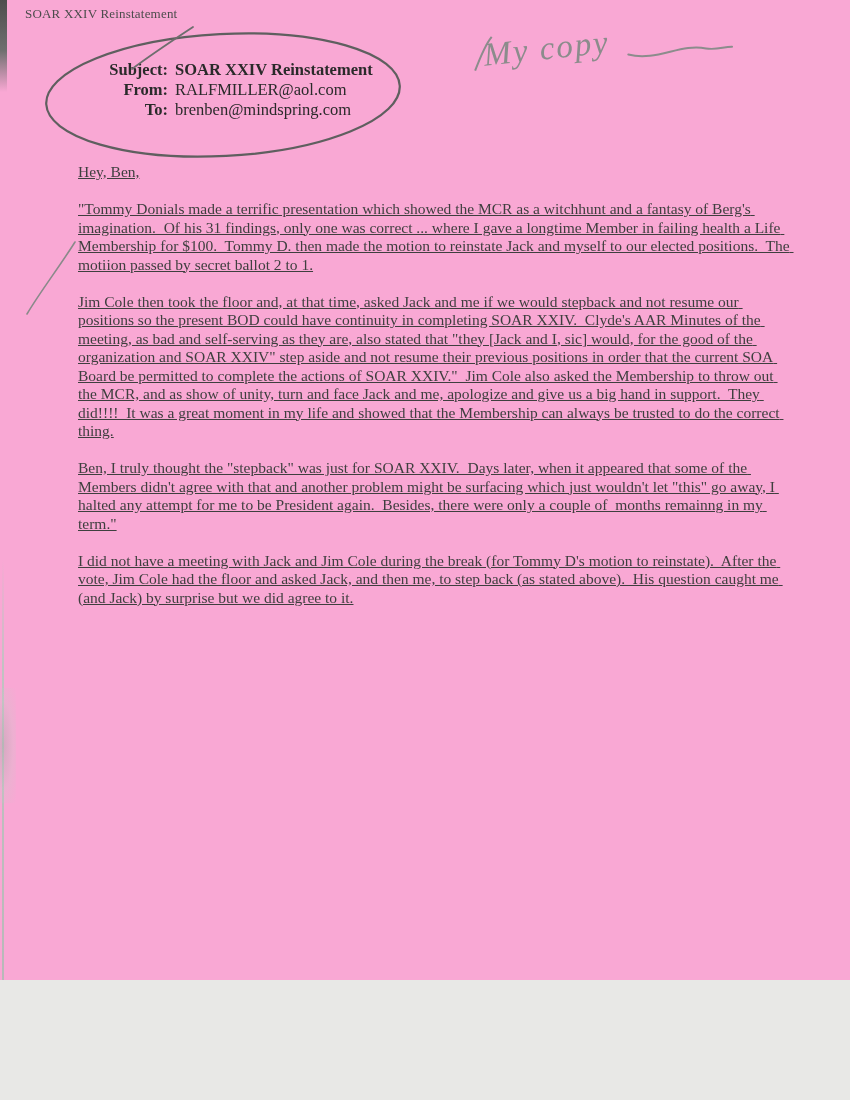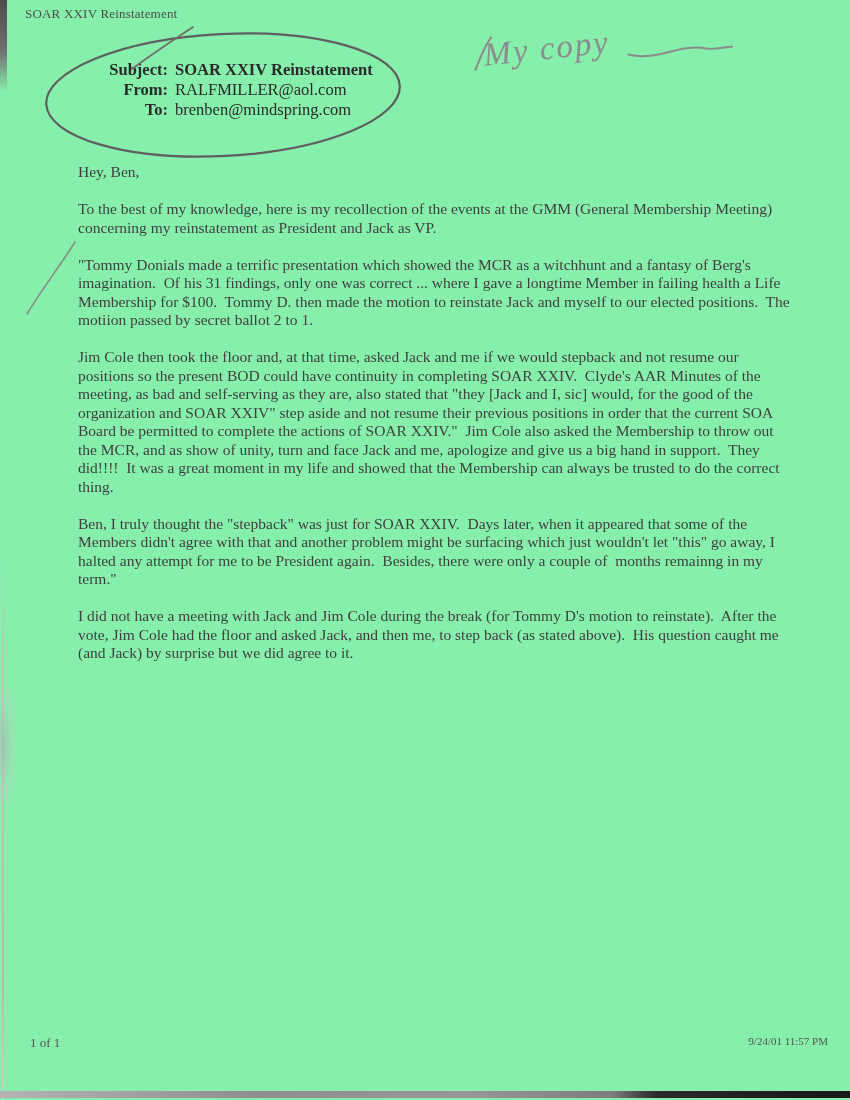--- a/index.html
+++ b/index.html
@@ -3,22 +3,22 @@
 <meta charset="utf-8">
 <style>
   html, body {
     margin: 0;
     padding: 0;
     background: #e8e8e6;
   }
   .page {
     position: relative;
     width: 850px;
-    height: 1100px;
-    background: #86efac;
+    height: 980px;
+    background: #f9a8d4;
     overflow: hidden;
     font-family: "Liberation Serif", serif;
     color: #3f3f3f;
   }
   
   .doc-title {
     position: absolute;
     left: 25px;
     top: 6px;
     font-size: 13px;
@@ -74,20 +74,21 @@
     left: 78px;
     top: 163px;
     width: 716px;
     font-size: 15.5px;
     line-height: 18.5px;
     color: #3f3f3f;
   }
   .letter-body p {
     margin: 0 0 18.5px 0;
     white-space: pre-wrap;
+    text-decoration: underline;
   }
   
   .footer-left {
     position: absolute;
     left: 30px;
     top: 1035px;
     font-size: 13px;
     color: #555;
   }
   .footer-right {
@@ -173,21 +174,20 @@
   <svg class="annotations" width="850" height="1100" viewBox="0 0 850 1100">
     <g>
       <ellipse cx="223" cy="95" rx="177" ry="61" transform="rotate(-3 223 95)" fill="none" stroke="#5f5f5f" stroke-width="2.2"></ellipse>
       <path d="M 193,27 C 178,37 155,52 132,69" fill="none" stroke="#6e6e6e" stroke-width="1.8" stroke-linecap="round"></path>
     </g>
     <path d="M 75,242 C 60,266 40,292 27,314" fill="none" stroke="#8a8a8a" stroke-width="1.6" stroke-linecap="round"></path>
   </svg>
 
   <div class="letter-body">
     <p>Hey, Ben,</p>
-    <p>To the best of my knowledge, here is my recollection of the events at the GMM (General Membership Meeting) concerning my reinstatement as President and Jack as VP.</p>
     <p>"Tommy Donials made a terrific presentation which showed the MCR as a witchhunt and a fantasy of Berg's imagination.  Of his 31 findings, only one was correct ... where I gave a longtime Member in failing health a Life Membership for $100.  Tommy D. then made the motion to reinstate Jack and myself to our elected positions.  The motiion passed by secret ballot 2 to 1.</p>
     <p>Jim Cole then took the floor and, at that time, asked Jack and me if we would stepback and not resume our positions so the present BOD could have continuity in completing SOAR XXIV.  Clyde's AAR Minutes of the meeting, as bad and self-serving as they are, also stated that "they [Jack and I, sic] would, for the good of the organization and SOAR XXIV" step aside and not resume their previous positions in order that the current SOA Board be permitted to complete the actions of SOAR XXIV."  Jim Cole also asked the Membership to throw out the MCR, and as show of unity, turn and face Jack and me, apologize and give us a big hand in support.  They did!!!!  It was a great moment in my life and showed that the Membership can always be trusted to do the correct thing.</p>
     <p>Ben, I truly thought the "stepback" was just for SOAR XXIV.  Days later, when it appeared that some of the Members didn't agree with that and another problem might be surfacing which just wouldn't let "this" go away, I halted any attempt for me to be President again.  Besides, there were only a couple of  months remainng in my term."</p>
     <p>I did not have a meeting with Jack and Jim Cole during the break (for Tommy D's motion to reinstate).  After the vote, Jim Cole had the floor and asked Jack, and then me, to step back (as stated above).  His question caught me (and Jack) by surprise but we did agree to it.</p>
   </div>
 
   <div class="footer-left">1 of 1</div>
   <div class="footer-right">9/24/01 11:57 PM</div>
 
 </div>

